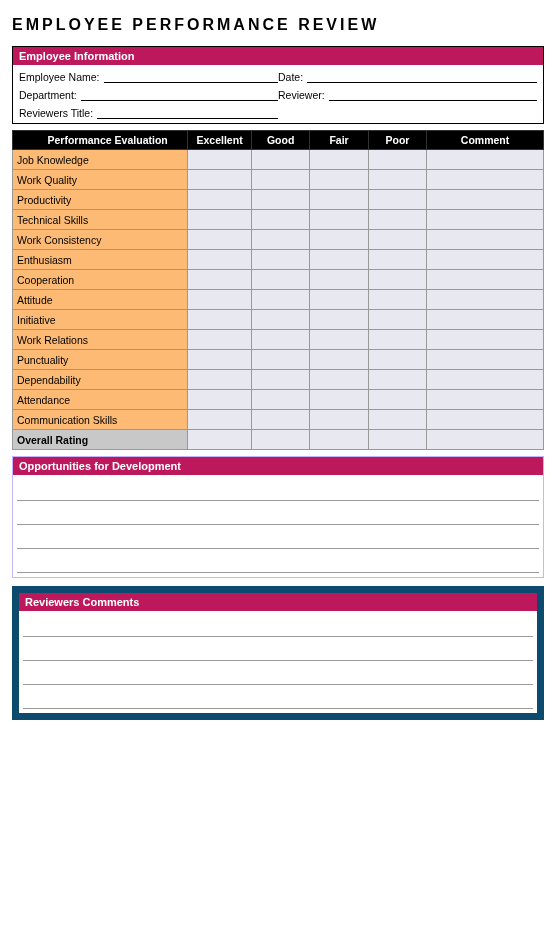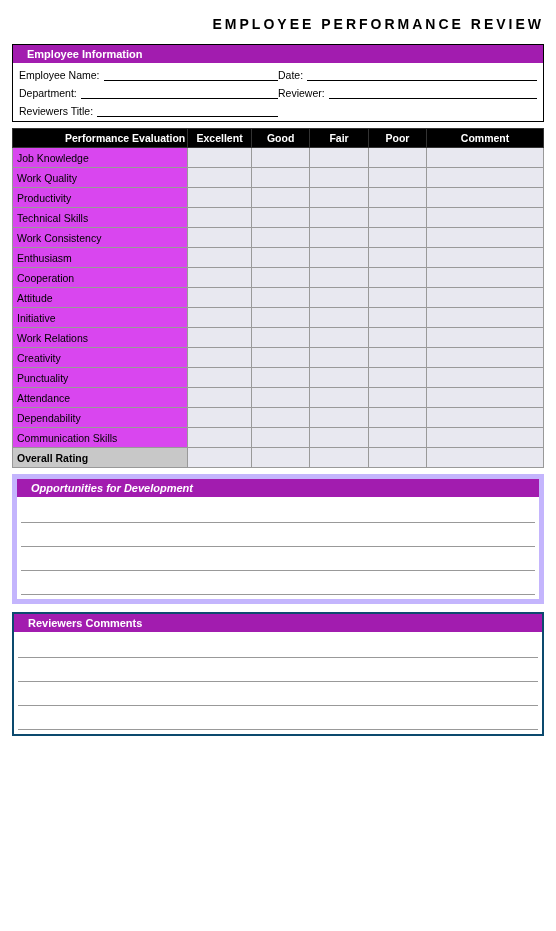--- a/index.html
+++ b/index.html
@@ -6,34 +6,34 @@
     body {
       background: #fff;
       font-family: Arial, sans-serif;
       font-size: 11px;
       width: 556px;
       min-height: 931px;
       padding: 10px 12px 20px 12px;
       color: #000;
     }
     h1 {
-      text-align: right;
-      font-size: 14px;
+      text-align: left;
+      font-size: 16px;
       letter-spacing: 3px;
       font-weight: bold;
       text-transform: uppercase;
       margin-bottom: 8px;
       padding: 6px 0 4px 0;
     }
     .section-header {
-      background: #a21caf;
+      background: #be185d;
       color: #fff;
       font-weight: bold;
       font-size: 11px;
-      padding: 3px 14px;
+      padding: 3px 6px;
     }
     .info-section {
       border: 1px solid #000;
       margin-bottom: 6px;
     }
     .info-grid {
       display: grid;
       grid-template-columns: 1fr 1fr;
       padding: 4px 6px;
       row-gap: 4px;
@@ -63,58 +63,57 @@
     .eval-table th {
       background: #000;
       color: #fff;
       font-weight: bold;
       font-size: 10.5px;
       padding: 3px 2px;
       text-align: center;
       border: 1px solid #333;
     }
     .eval-table th:first-child {
-      text-align: right;
+      text-align: center;
       padding-left: 17px;
     }
     .eval-table td {
       border: 1px solid #999;
       padding: 2px 4px;
       font-size: 10.5px;
       height: 20px;
     }
     .eval-table td:first-child {
-      background: #d946ef;
+      background: #fdba74;
     }
     .eval-table td.check-cell {
       background: #e8e8f0;
       min-width: 38px;
     }
     .eval-table td.comment-cell {
       background: #e8e8f0;
       min-width: 60px;
     }
     .overall-row td:first-child {
       background: #c8c8c8 !important;
       font-weight: normal;
     }
     .dev-section {
-      border: 5px solid #c4b5fd;
-      font-style: italic;
+      border: 1px solid #c4b5fd;
     }
     .dev-lines {
       padding: 4px 4px 2px 4px;
     }
     .dev-line {
       border-bottom: 1px solid #999;
       height: 22px;
       margin-bottom: 2px;
     }
     .comments-section {
-      border: 2px solid #0c4a6e;
+      border: 7px solid #0c4a6e;
       margin-top: 8px;
     }
     .comments-lines {
       padding: 4px 4px 2px 4px;
     }
     .comments-line {
       border-bottom: 1px solid #999;
       height: 22px;
       margin-bottom: 2px;
     }
@@ -236,45 +235,37 @@
     </tr>
       <tr>
       <td>Work Relations</td>
       <td class="check-cell"></td>
       <td class="check-cell"></td>
       <td class="check-cell"></td>
       <td class="check-cell"></td>
       <td class="comment-cell"></td>
     </tr>
       <tr>
-      <td>Creativity</td>
-      <td class="check-cell"></td>
-      <td class="check-cell"></td>
-      <td class="check-cell"></td>
-      <td class="check-cell"></td>
-      <td class="comment-cell"></td>
-    </tr>
-      <tr>
       <td>Punctuality</td>
       <td class="check-cell"></td>
       <td class="check-cell"></td>
       <td class="check-cell"></td>
       <td class="check-cell"></td>
       <td class="comment-cell"></td>
     </tr>
       <tr>
+      <td>Dependability</td>
+      <td class="check-cell"></td>
+      <td class="check-cell"></td>
+      <td class="check-cell"></td>
+      <td class="check-cell"></td>
+      <td class="comment-cell"></td>
+    </tr>
+      <tr>
       <td>Attendance</td>
-      <td class="check-cell"></td>
-      <td class="check-cell"></td>
-      <td class="check-cell"></td>
-      <td class="check-cell"></td>
-      <td class="comment-cell"></td>
-    </tr>
-      <tr>
-      <td>Dependability</td>
       <td class="check-cell"></td>
       <td class="check-cell"></td>
       <td class="check-cell"></td>
       <td class="check-cell"></td>
       <td class="comment-cell"></td>
     </tr>
       <tr>
       <td>Communication Skills</td>
       <td class="check-cell"></td>
       <td class="check-cell"></td>

